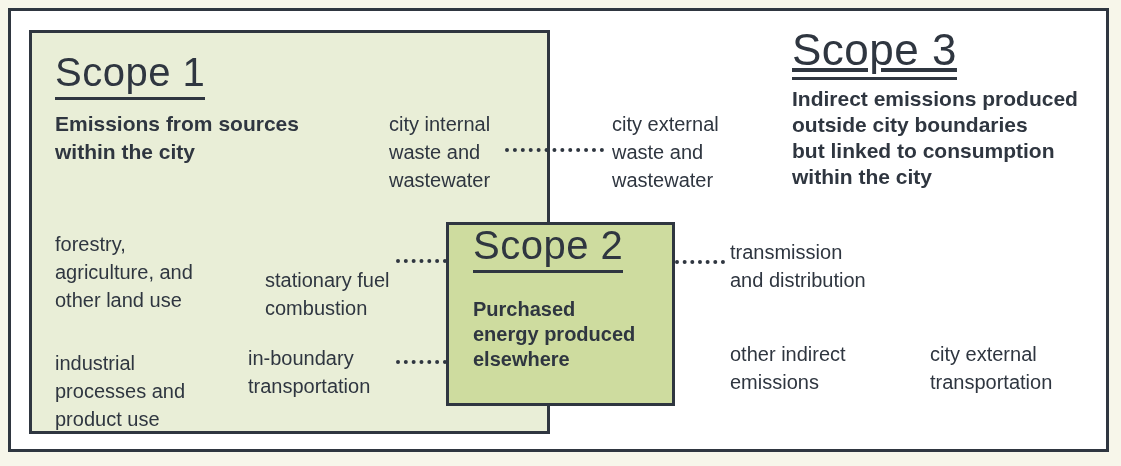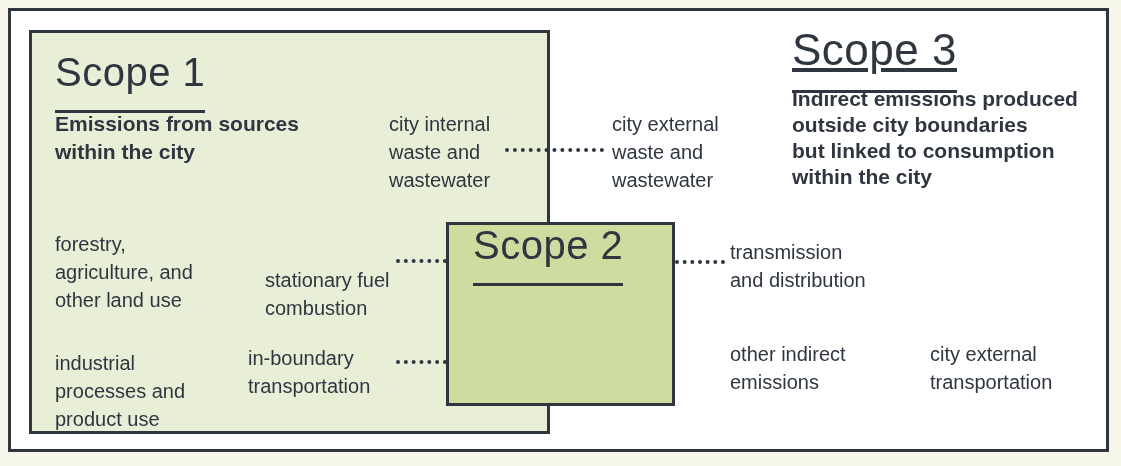--- a/index.html
+++ b/index.html
@@ -49,21 +49,21 @@
   .c-inboundary{left:396px;top:360px;width:51px;}
   .c-transmission{left:675px;top:260px;width:50px;}
   .title{
     position:absolute;
     font-size:40px;line-height:1.1;
     letter-spacing:0.5px;
     white-space:nowrap;
   }
   .title .u{
     border-bottom:3px solid var(--ink);
-    padding-bottom:16px;
+    padding-bottom:3px;
   }
   .t1{left:55px;top:50px;z-index:2;}
   .t2{left:473px;top:223px;z-index:7;}
   .t3{left:792px;top:26px;z-index:2;font-size:44px;text-decoration:underline;}
   .desc{
     position:absolute;
     font-weight:bold;
     white-space:pre-line;
   }
   .d1{left:55px;top:110px;font-size:21px;line-height:28px;z-index:2;}
@@ -98,20 +98,23 @@
   <div class="connector c-waste"></div>
   <div class="connector c-fuel"></div>
   <div class="connector c-inboundary"></div>
   <div class="connector c-transmission"></div>
 
   <div class="title t1"><span class="u">Scope 1</span></div>
   <div class="desc d1">Emissions from sources
 within the city</div>
 
   <div class="title t2"><span class="u">Scope 2</span></div>
+  <div class="desc d2">Purchased
+energy produced
+elsewhere</div>
 
   <div class="title t3"><span class="u">Scope 3</span></div>
   <div class="desc d3">Indirect emissions produced
 outside city boundaries
 but linked to consumption
 within the city</div>
 
   <div class="label l-city-internal">city internal
 waste and
 wastewater</div>

